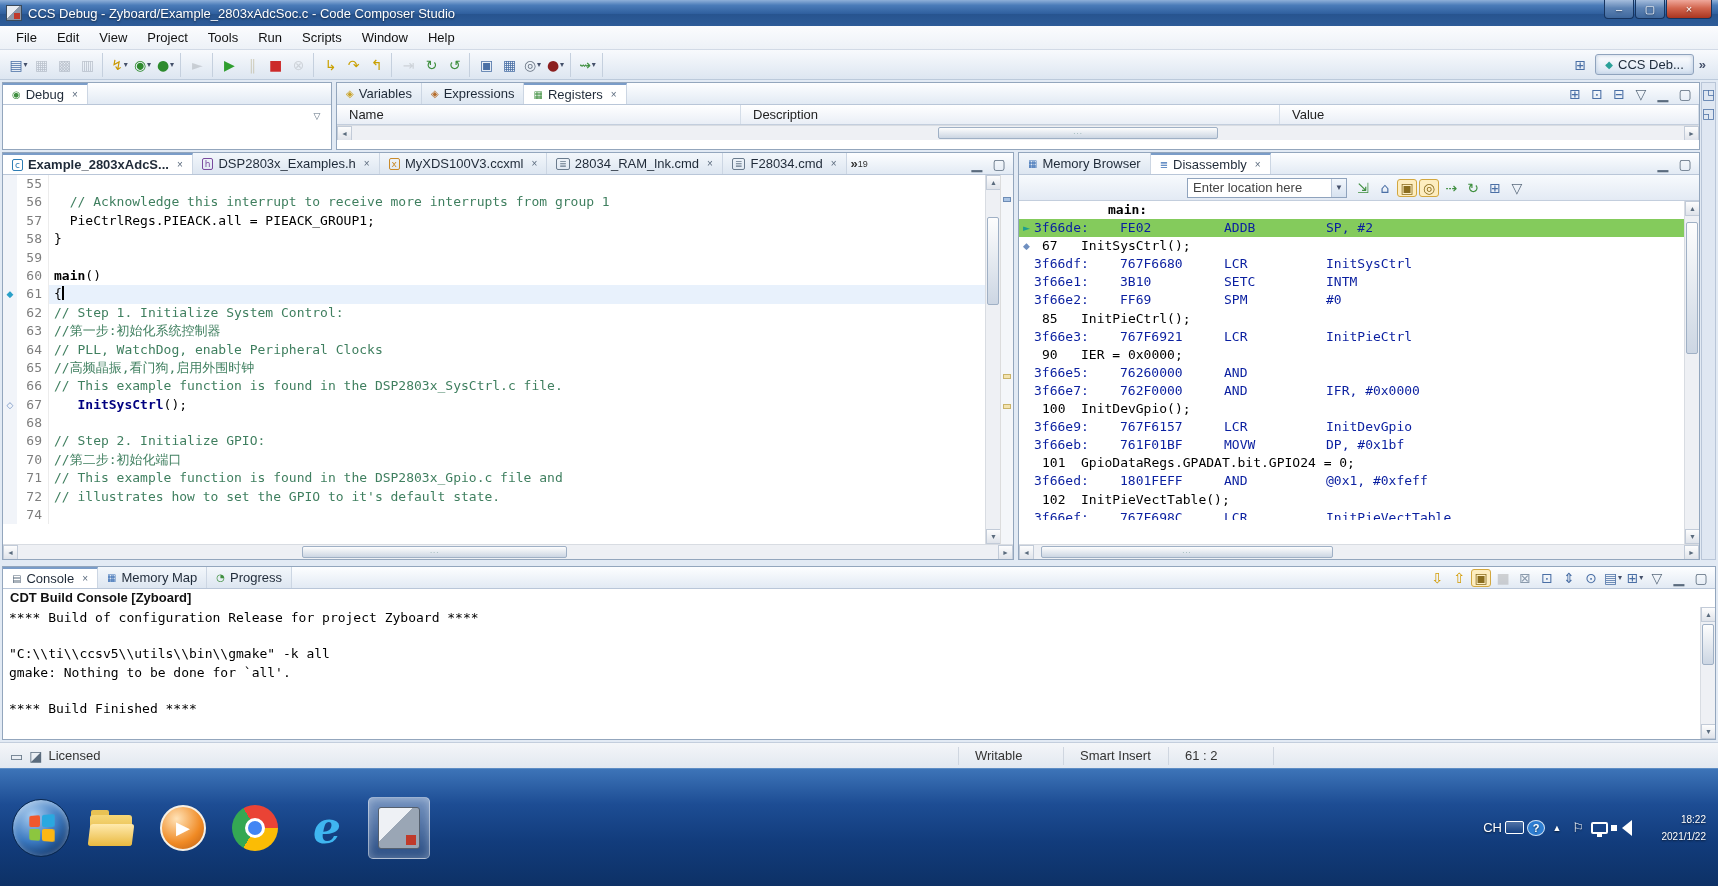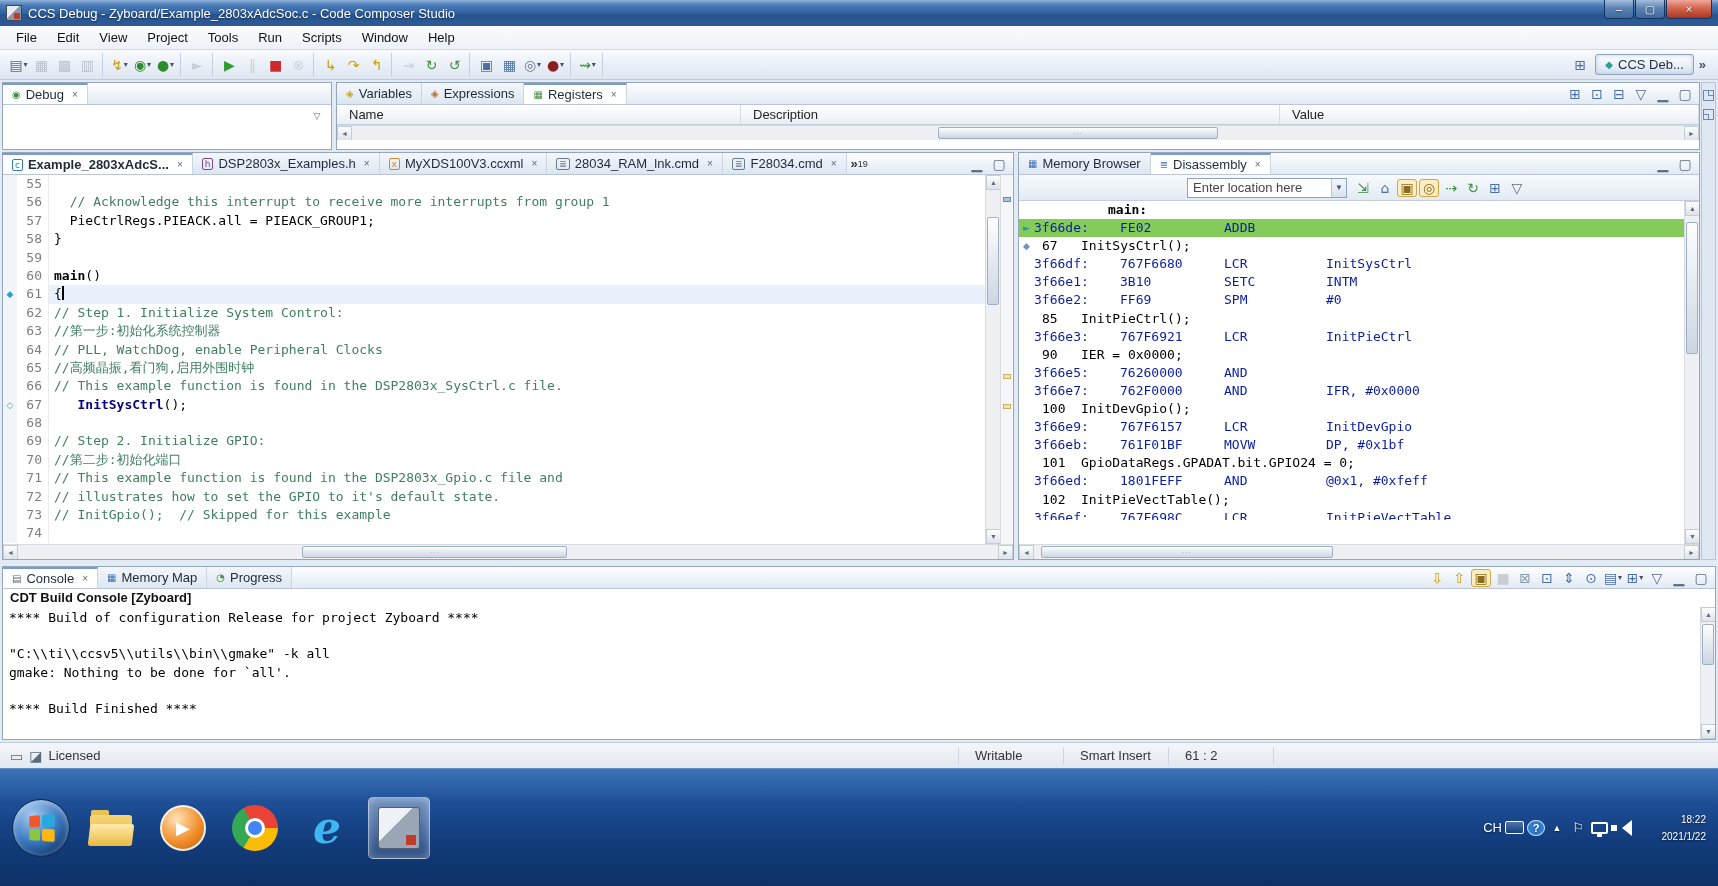--- a/index.html
+++ b/index.html
@@ -411,21 +411,20 @@
               <div class="codeline"><span class="lmark"></span><span class="lnum">63</span><span class="lcontent"><span class="c-comment">//第一步:初始化系统控制器</span></span></div>
               <div class="codeline"><span class="lmark"></span><span class="lnum">64</span><span class="lcontent"><span class="c-comment">// PLL, WatchDog, enable Peripheral Clocks</span></span></div>
               <div class="codeline"><span class="lmark"></span><span class="lnum">65</span><span class="lcontent"><span class="c-comment">//高频晶振,看门狗,启用外围时钟</span></span></div>
               <div class="codeline"><span class="lmark"></span><span class="lnum">66</span><span class="lcontent"><span class="c-comment">// This example function is found in the DSP2803x_SysCtrl.c file.</span></span></div>
               <div class="codeline"><span class="lmark" style="color: rgb(112, 144, 192);">◇</span><span class="lnum">67</span><span class="lcontent"><span class="c-code">   </span><span class="c-func">InitSysCtrl</span><span class="c-code">();</span></span></div>
               <div class="codeline"><span class="lmark"></span><span class="lnum">68</span><span class="lcontent"></span></div>
               <div class="codeline"><span class="lmark"></span><span class="lnum">69</span><span class="lcontent"><span class="c-comment">// Step 2. Initialize GPIO:</span></span></div>
               <div class="codeline"><span class="lmark"></span><span class="lnum">70</span><span class="lcontent"><span class="c-comment">//第二步:初始化端口</span></span></div>
               <div class="codeline"><span class="lmark"></span><span class="lnum">71</span><span class="lcontent"><span class="c-comment">// This example function is found in the DSP2803x_Gpio.c file and</span></span></div>
               <div class="codeline"><span class="lmark"></span><span class="lnum">72</span><span class="lcontent"><span class="c-comment">// illustrates how to set the GPIO to it's default state.</span></span></div>
-              <div class="codeline"><span class="lmark"></span><span class="lnum">73</span><span class="lcontent"><span class="c-comment">// InitGpio();  // Skipped for this example</span></span></div>
               <div class="codeline"><span class="lmark"></span><span class="lnum">74</span><span class="lcontent"></span></div>
             </div>
           <div class="vscroll">
             <div class="sb-btn">▲</div>
             <div class="sb-track">
                 <div class="sb-thumb" style="top:8%;height:26%"></div>
               </div>
             <div class="sb-btn">▼</div>
           </div>
           <div class="overview">
@@ -493,21 +492,21 @@
                 <span class="sg" style="color: rgb(74, 111, 165);">⊞</span>
               </div>
               <div class="sbi">
                 <span class="sg" style="color: rgb(90, 107, 125);">▽</span>
               </div>
             </div>
         </div>
         <div class="dbody">
           <div id="disasm-rows">
               <div class="drow label"><span class="dmark"></span><span class="dlabel">main:</span></div>
-              <div class="drow ins hl"><span class="dmark" style="color: rgb(31, 158, 142);">►</span><span class="da">3f66de:</span><span class="db">FE02</span><span class="dm">ADDB</span></div>
+              <div class="drow ins hl"><span class="dmark" style="color: rgb(31, 158, 142);">►</span><span class="da">3f66de:</span><span class="db">FE02</span><span class="dm">ADDB</span><span class="do">SP, #2</span></div>
               <div class="drow src"><span class="dmark" style="color: rgb(111, 143, 192);">◆</span><span class="dsn">67</span><span class="dst">InitSysCtrl();</span></div>
               <div class="drow ins"><span class="dmark"></span><span class="da">3f66df:</span><span class="db">767F6680</span><span class="dm">LCR</span><span class="do">InitSysCtrl</span></div>
               <div class="drow ins"><span class="dmark"></span><span class="da">3f66e1:</span><span class="db">3B10</span><span class="dm">SETC</span><span class="do">INTM</span></div>
               <div class="drow ins"><span class="dmark"></span><span class="da">3f66e2:</span><span class="db">FF69</span><span class="dm">SPM</span><span class="do">#0</span></div>
               <div class="drow src"><span class="dmark"></span><span class="dsn">85</span><span class="dst">InitPieCtrl();</span></div>
               <div class="drow ins"><span class="dmark"></span><span class="da">3f66e3:</span><span class="db">767F6921</span><span class="dm">LCR</span><span class="do">InitPieCtrl</span></div>
               <div class="drow src"><span class="dmark"></span><span class="dsn">90</span><span class="dst">IER = 0x0000;</span></div>
               <div class="drow ins"><span class="dmark"></span><span class="da">3f66e5:</span><span class="db">76260000</span><span class="dm">AND</span></div>
               <div class="drow ins"><span class="dmark"></span><span class="da">3f66e7:</span><span class="db">762F0000</span><span class="dm">AND</span><span class="do">IFR, #0x0000</span></div>
               <div class="drow src"><span class="dmark"></span><span class="dsn">100</span><span class="dst">InitDevGpio();</span></div>

